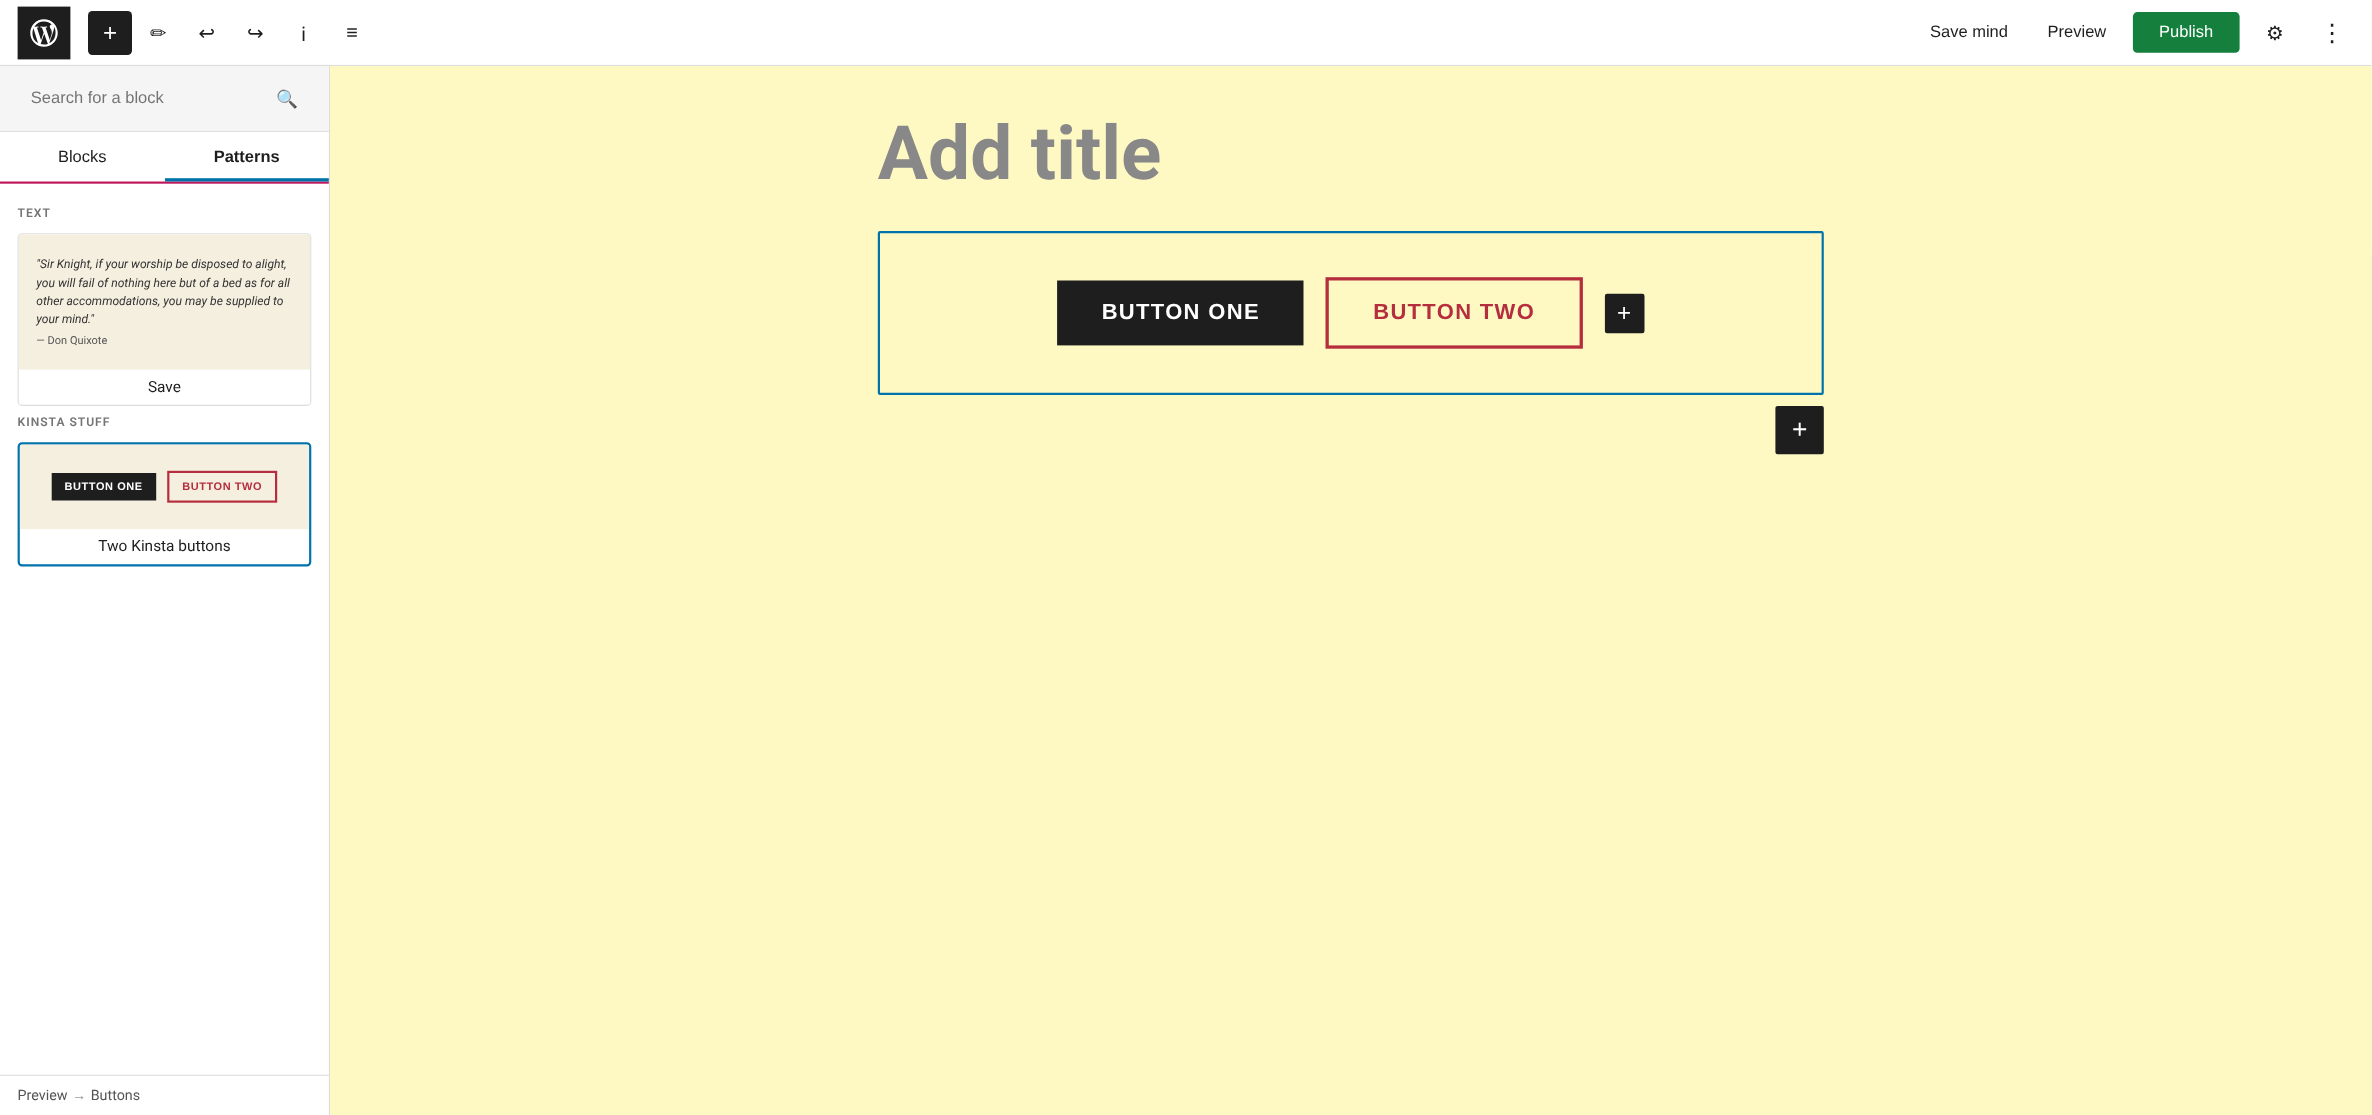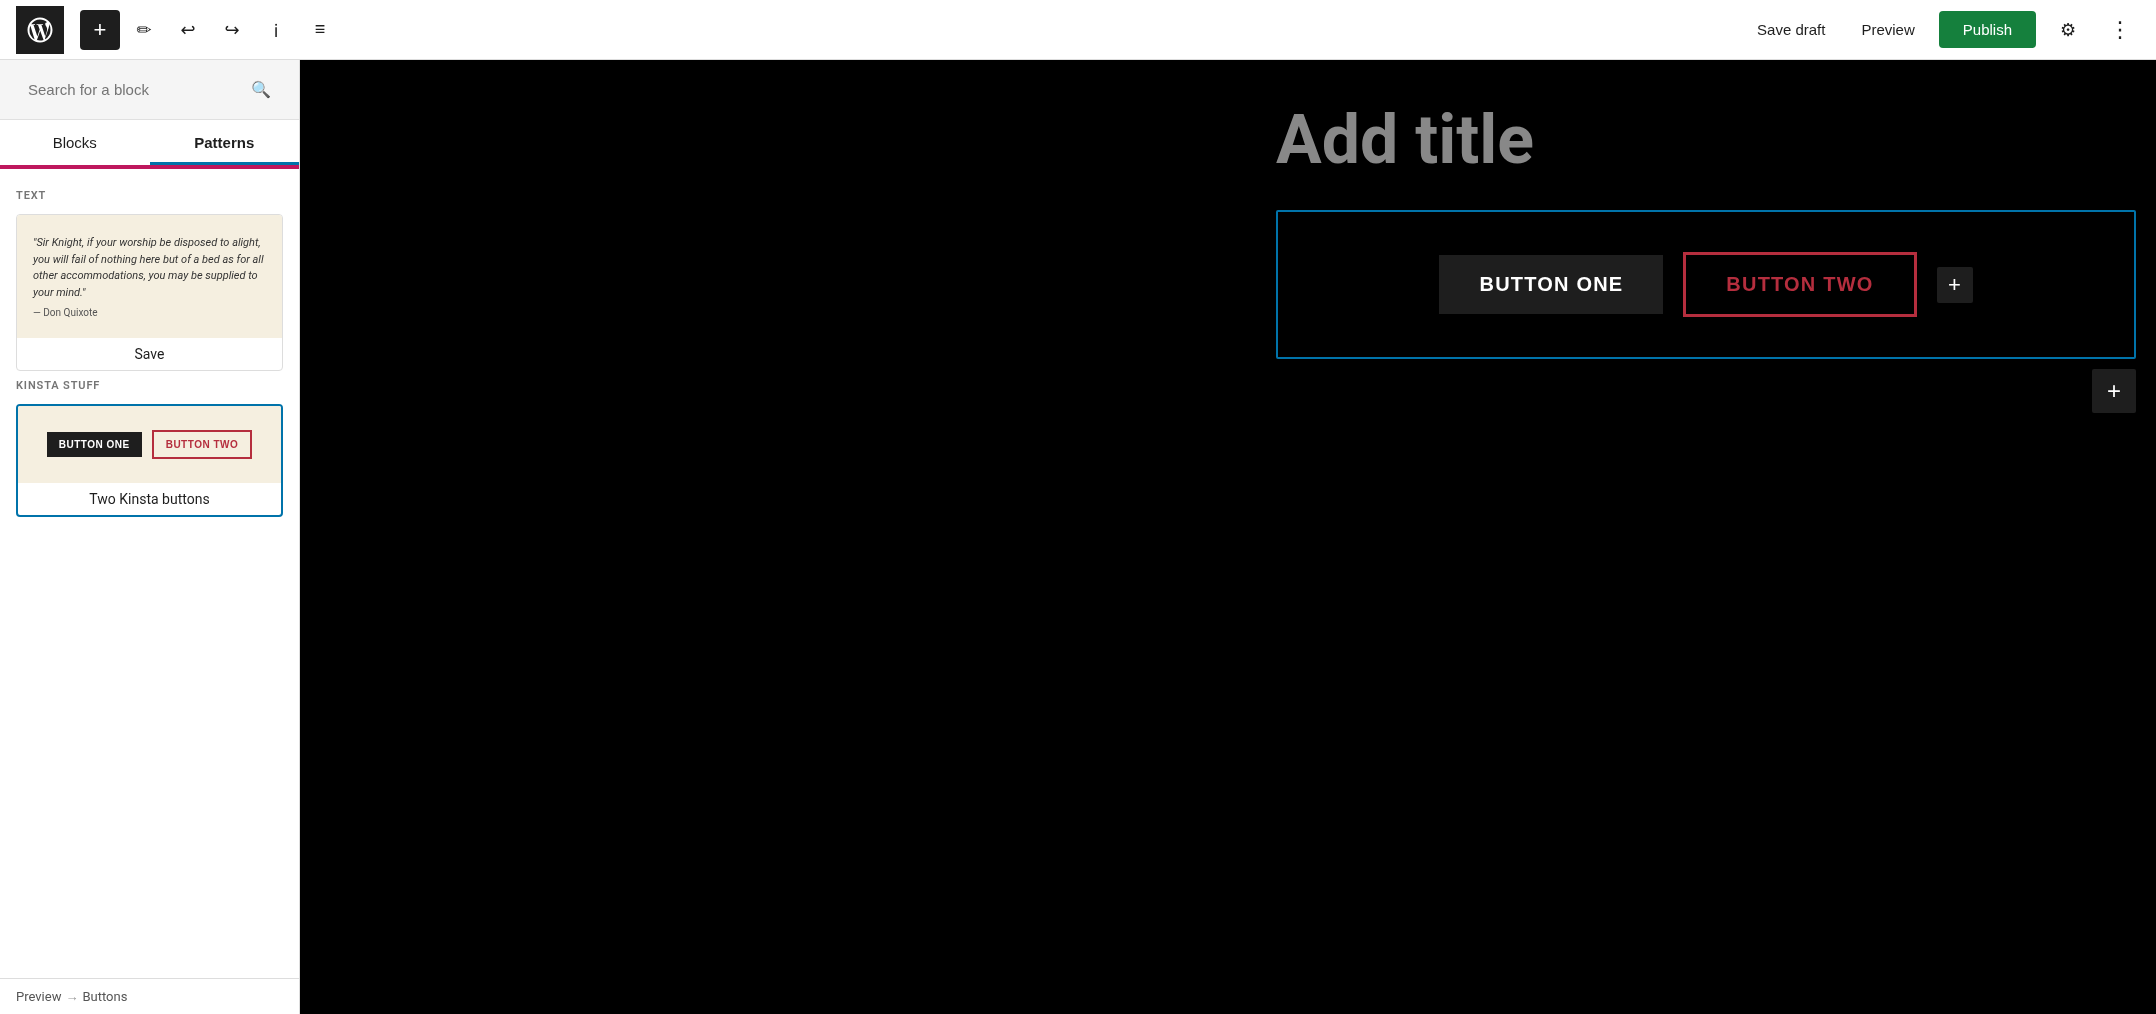--- a/index.html
+++ b/index.html
@@ -92,21 +92,21 @@
       gap: 8px;
     }
     .search-input {
       border: none; background: none; outline: none;
       font-size: 15px; flex: 1; color: #1e1e1e;
     }
     .search-icon { color: #555; font-size: 16px; }
 
     .tabs-container {
       display: flex;
-      border-bottom: 4px solid #be185d;
+      border-bottom: 2px solid #be185d;
     }
     .tab {
       flex: 1; padding: 14px 0; text-align: center;
       cursor: pointer; font-size: 15px; color: #1e1e1e;
       border: none; background: none; position: relative;
     }
     .tab.active::after {
       content: '';
       position: absolute; bottom: 0; left: 0; right: 0;
       height: 3px; background: #0073aa;
@@ -182,25 +182,25 @@
       border-top: 1px solid #ddd;
       display: flex;
       align-items: center;
       gap: 4px;
     }
     .breadcrumb-arrow { color: #999; }
 
     
     .editor-area {
       flex: 1;
-      background: #000000;
+      background: #fef9c3;
       overflow-y: auto;
       display: flex;
       flex-direction: column;
-      align-items: flex-end;
+      align-items: center;
       padding: 40px 20px;
       position: relative;
     }
 
     .page-title-area {
       width: 100%;
       max-width: 860px;
       margin-bottom: 30px;
     }
     .add-title-placeholder {
@@ -281,21 +281,21 @@
     </button>
     <button class="toolbar-btn">
       <span>ℹ</span>
     </button>
     <button class="toolbar-btn">
       <span>≡</span>
     </button>
   </div>
 
   <div class="toolbar-right">
-    <button class="save-draft-btn">Save draft</button>
+    <button class="save-draft-btn">Save mind</button>
     <button class="preview-btn">Preview</button>
     <button class="publish-btn">Publish</button>
     <button class="gear-btn">
       <span>⚙</span>
     </button>
     <button class="dots-btn">
       <span style="font-size:22px;">⋮</span>
     </button>
   </div>
 </div>

